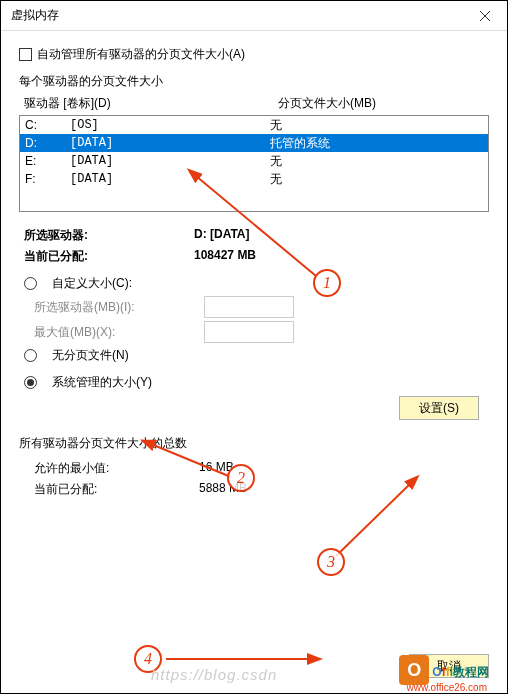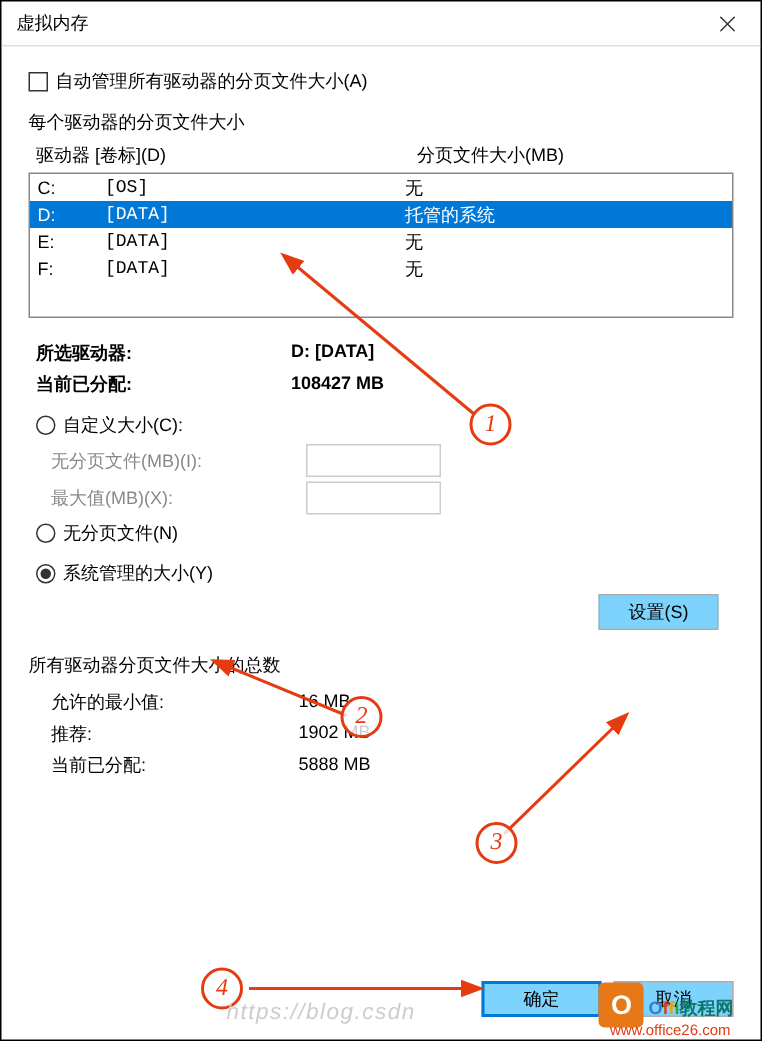--- a/index.html
+++ b/index.html
@@ -14,28 +14,28 @@
     .section-label { margin-bottom: 5px; }
     .list-header { display: flex; padding: 0 5px 3px 5px; gap: 24px; }
     .list-header .col1 { width: 230px; }
     .listbox { border: 1px solid #888; height: 97px; margin-bottom: 15px; background: #fff; overflow: hidden; }
     .listrow { display: flex; padding: 1px 5px; height: 18px; align-items: center; }
     .listrow.selected { background: #0078d7; color: #fff; }
     .listrow .c1 { width: 45px; }
     .listrow .c2 { width: 200px; font-family: Liberation Mono, monospace; }
     .inforow { display: flex; margin-bottom: 4px; padding-left: 5px; font-weight: bold; }
     .inforow .lbl { width: 170px; }
-    .radio-row { display: flex; align-items: center; margin: 10px 0 4px 5px; }
+    .radio-row { display: flex; align-items: center; margin: 10px 0 4px 5px; gap: 10px; }
     .radio { width: 13px; height: 13px; border: 1px solid #333; border-radius: 50%; margin-right: 5px; display: flex; align-items: center; justify-content: center; }
     .radio.checked::after { content: ""; width: 7px; height: 7px; background: #333; border-radius: 50%; display: block; }
     .input-row { display: flex; align-items: center; margin: 3px 0 3px 15px; }
     .input-row .ilbl { width: 170px; color: #888; }
     .txtinput { width: 90px; height: 22px; border: 1px solid #ccc; background: #fff; }
     .set-btn-row { display: flex; justify-content: flex-end; margin: 5px 10px 15px 0; }
-    .btn { min-width: 80px; height: 24px; border: 1px solid #adadad; background: #7dd3fc; display: flex; align-items: center; justify-content: center; cursor: pointer; padding: 0 12px; }
+    .btn { min-width: 80px; height: 24px; border: 1px solid #adadad; background: #fef9c3; display: flex; align-items: center; justify-content: center; cursor: pointer; padding: 0 12px; }
     .btn.highlight { border: 2px solid #0078d7; }
     .group-label { margin-bottom: 8px; }
     .statrow { display: flex; margin-bottom: 4px; padding-left: 15px; }
     .statrow .slbl { width: 165px; }
     .footer-btns { display: flex; justify-content: flex-end; gap: 8px; padding: 0 18px 15px 0; position: absolute; bottom: 0; right: 0; left: 0; }
     .annotation { position: absolute; pointer-events: none; }
     .circle-num { width: 28px; height: 28px; border: 2px solid #e63a10; border-radius: 50%; display: flex; align-items: center; justify-content: center; color: #e63a10; font-size: 16px; font-style: italic; font-family: Georgia, serif; position: absolute; background: rgba(255,255,255,0.8); }
     svg.arrow { position: absolute; overflow: visible; }
     .watermark { position: absolute; bottom: 10px; left: 150px; color: #ccc; font-size: 15px; letter-spacing: 1px; font-style: italic; }
     .logo { position: absolute; bottom: 8px; right: 18px; display: flex; align-items: center; }
@@ -98,21 +98,21 @@
   <div class="inforow">
     <span class="lbl">当前已分配:</span>
     <span>108427 MB</span>
   </div>
 
   <div class="radio-row">
     <div class="radio"></div>
     <span>自定义大小(C):</span>
   </div>
   <div class="input-row">
-    <span class="ilbl">无分页文件(MB)(I):</span>
+    <span class="ilbl">所选驱动器(MB)(I):</span>
     <input class="txtinput" disabled="" style="">
   </div>
   <div class="input-row">
     <span class="ilbl">最大值(MB)(X):</span>
     <input class="txtinput" disabled="" style="">
   </div>
 
   <div class="radio-row" style="margin-top:4px;">
     <div class="radio"></div>
     <span>无分页文件(N)</span>
@@ -125,31 +125,26 @@
   <div class="set-btn-row">
     <div class="btn">设置(S)</div>
   </div>
 
   <div class="group-label">所有驱动器分页文件大小的总数</div>
   <div class="statrow">
     <span class="slbl">允许的最小值:</span>
     <span>16 MB</span>
   </div>
   <div class="statrow">
-    <span class="slbl">推荐:</span>
-    <span>1902 MB</span>
-  </div>
-  <div class="statrow">
     <span class="slbl">当前已分配:</span>
     <span>5888 MB</span>
   </div>
 </div>
 
 <div class="footer-btns">
-  <div class="btn highlight">确定</div>
   <div class="btn">取消</div>
 </div>
 
 <svg class="arrow annotation" style="left:190px;top:170px;width:140px;height:120px;">
   <defs>
       <marker id="ah1" markerWidth="10" markerHeight="10" refX="2" refY="3" orient="auto">
         <path d="M0,0 L0,6 L8,3 z" fill="#e63a10"></path>
       </marker>
     </defs>
   <line x1="125" y1="105" x2="5" y2="5" stroke="#e63a10" stroke-width="2" marker-end="url(#ah1)"></line>

